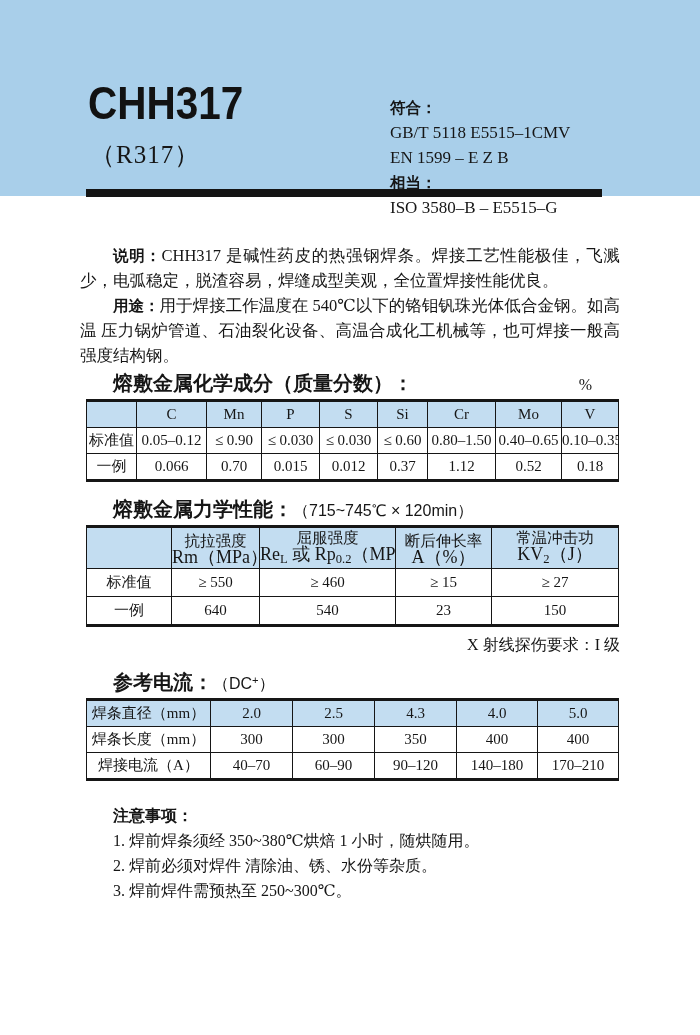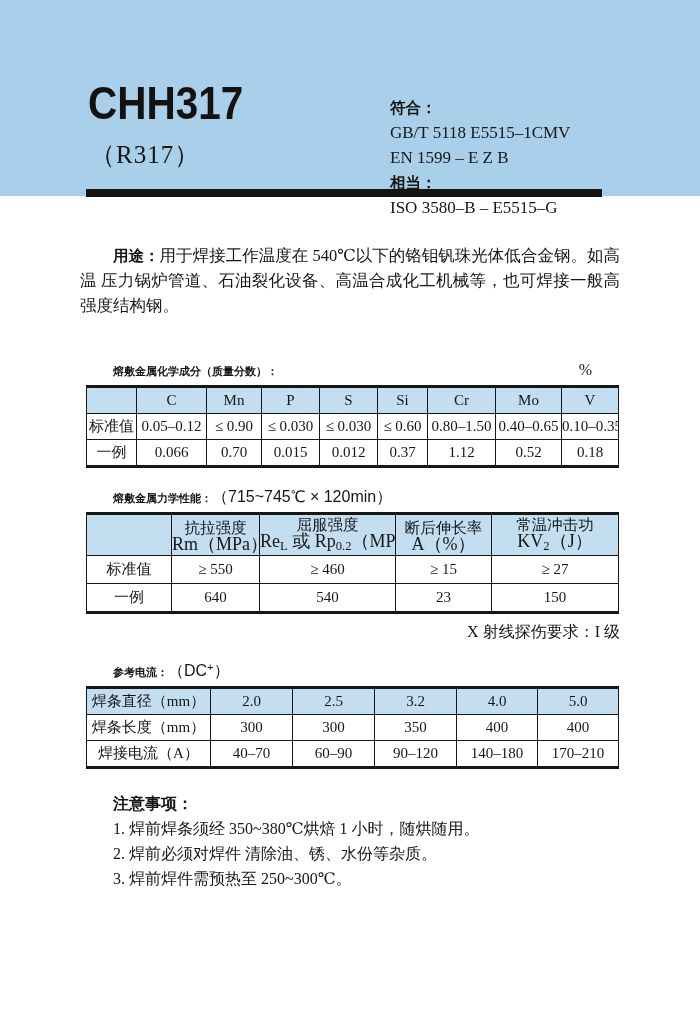--- a/index.html
+++ b/index.html
@@ -20,21 +20,21 @@
   .brand-alias { position:absolute; left:90px; top:138px; font-size:25px; letter-spacing:1px; }
   .standards { position:absolute; left:390px; top:95px; font-size:17px; }
   .std-row { display:flex; line-height:25px;flex-direction:column; }
   .std-label { width:48px; font-family:"Liberation Sans","DejaVu Sans",sans-serif; font-weight:700; font-size:15.5px; flex:none; }
   .std-value { white-space:nowrap; }
   
   .content { position:absolute; left:80px; top:243px; width:540px; }
   .para { font-size:16.5px; line-height:25px; text-align:justify; text-indent:33px; margin:0; }
   .plabel { font-family:"Liberation Sans","DejaVu Sans",sans-serif; font-weight:700; font-size:15.5px; }
   .sec-title-row { display:flex; justify-content:space-between; align-items:baseline; margin:6px 0 0 33px; line-height:22px; }
-  .sec-title { font-family:Liberation Sans, sans-serif; font-weight:700; font-size:11px;margin-top:36px; }
+  .sec-title { font-family:Liberation Mono, monospace; font-weight:700; font-size:20px; }
   .sec-cond { font-family:Liberation Sans, sans-serif; font-weight:400; font-size:16px; }
   .sec-unit { font-size:16px; margin-right:28px; }
   
   table.tbl {
     border-collapse:collapse; table-layout:fixed; width:532px; margin:3px 0 0 6px;
     border:1px solid #161616; border-top:3px solid #161616; border-bottom:3px solid #161616;
   }
   table.tbl td {
     border:1px solid #161616; text-align:center; vertical-align:middle;
     font-size:15px; padding:1px 0; height:23px; overflow:hidden; white-space:nowrap;
@@ -76,20 +76,21 @@
     <div class="std-row">
       <span class="std-label">相当：</span>
       <span class="std-value">ISO 3580–B – E5515–G</span>
     </div>
   </div>
 
   <div class="rule-bar"></div>
 
   <div class="content">
 
+    <p class="para"><span class="plabel">说明：</span><span>CHH317 是碱性药皮的热强钢焊条。焊接工艺性能极佳，飞溅少，电弧稳定，脱渣容易，焊缝成型美观，全位置焊接性能优良。</span></p>
 
     <p class="para"><span class="plabel">用途：</span><span>用于焊接工作温度在 540℃以下的铬钼钒珠光体低合金钢。如高温 压力锅炉管道、石油裂化设备、高温合成化工机械等，也可焊接一般高强度结构钢。</span></p>
 
     <div class="sec-title-row">
       <span class="sec-title">熔敷金属化学成分（质量分数）：</span>
       <span class="sec-unit">%</span>
     </div>
     <table class="tbl" id="chem-table">
       <colgroup>
         <col style="width:50px">
@@ -199,21 +200,21 @@
           <col style="width:82px">
           <col style="width:82px">
           <col style="width:81px">
           <col style="width:81px">
       </colgroup>
     <tbody>
           <tr>
             <td class="hd">焊条直径（mm）</td>
             <td class="hd">2.0</td>
             <td class="hd">2.5</td>
-            <td class="hd">3.2</td>
+            <td class="hd">4.3</td>
             <td class="hd">4.0</td>
             <td class="hd">5.0</td>
           </tr>
           <tr>
             <td>焊条长度（mm）</td>
             <td>300</td>
             <td>300</td>
             <td>350</td>
             <td>400</td>
             <td>400</td>

